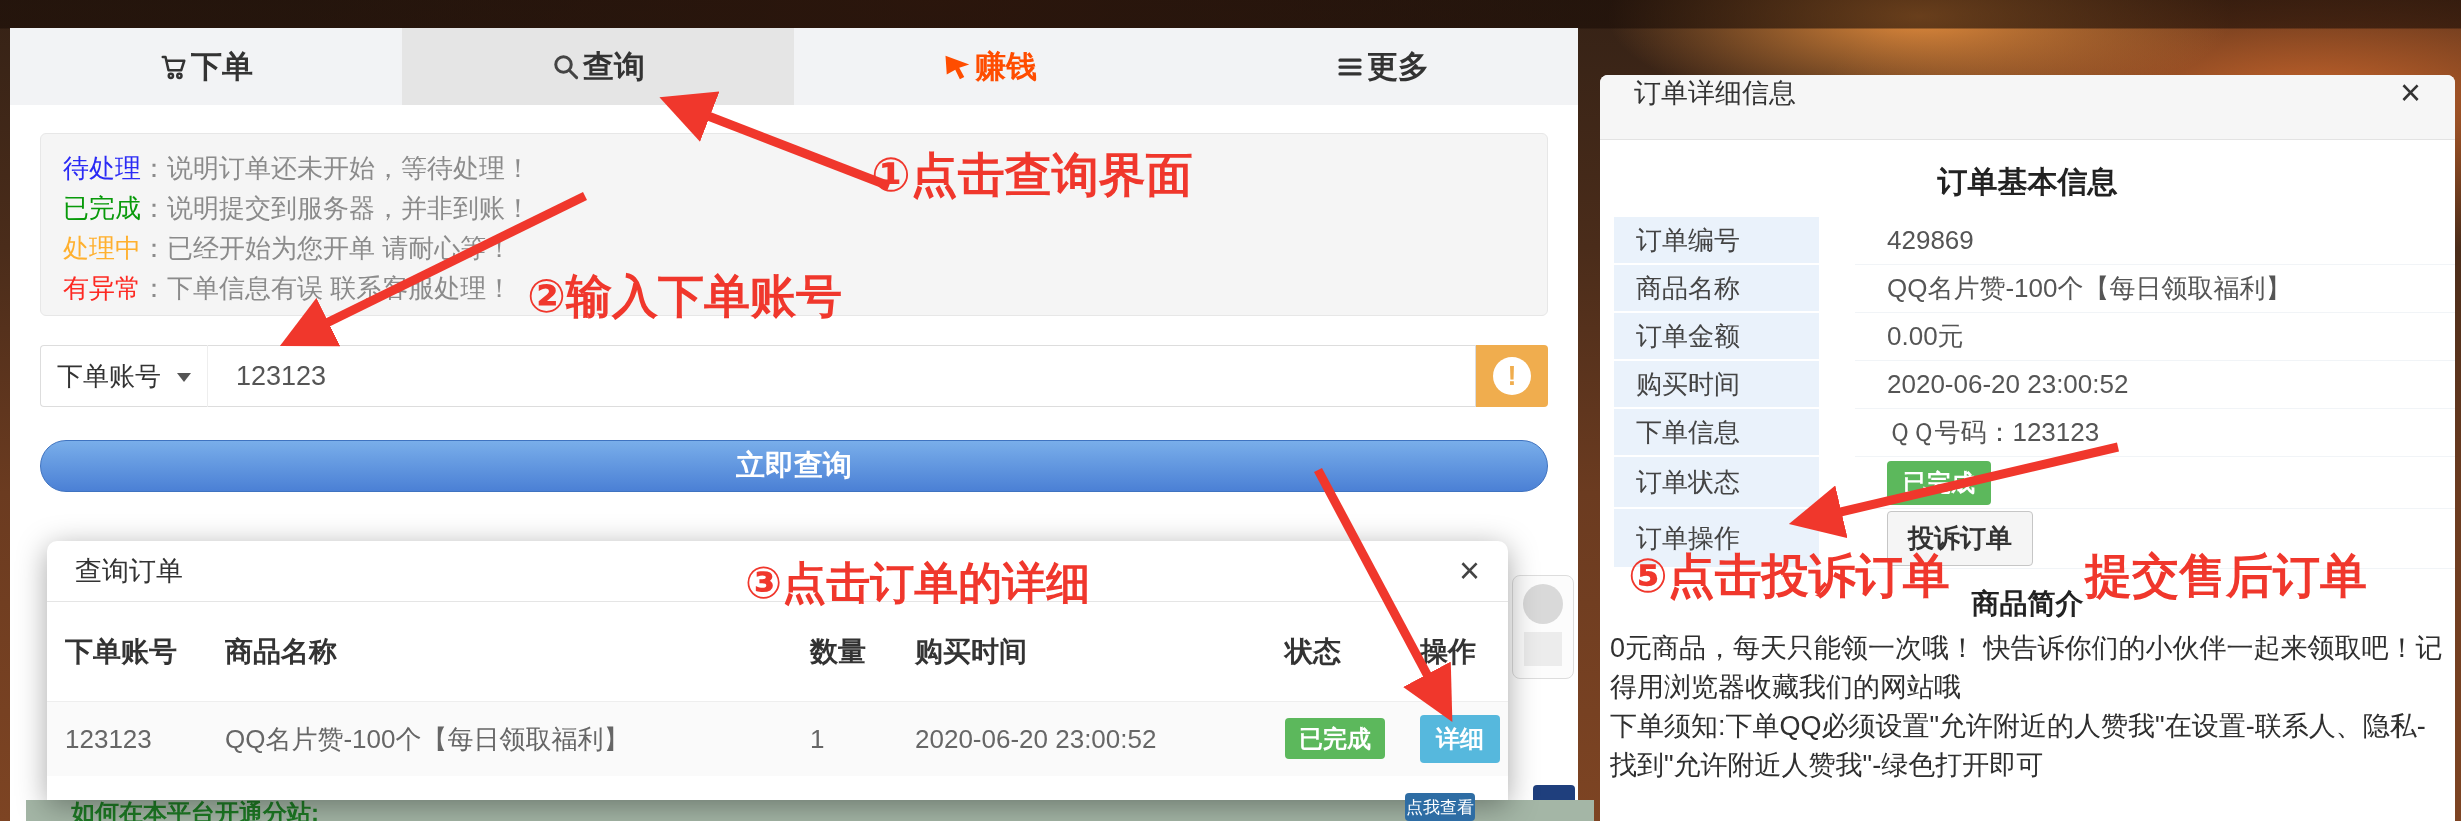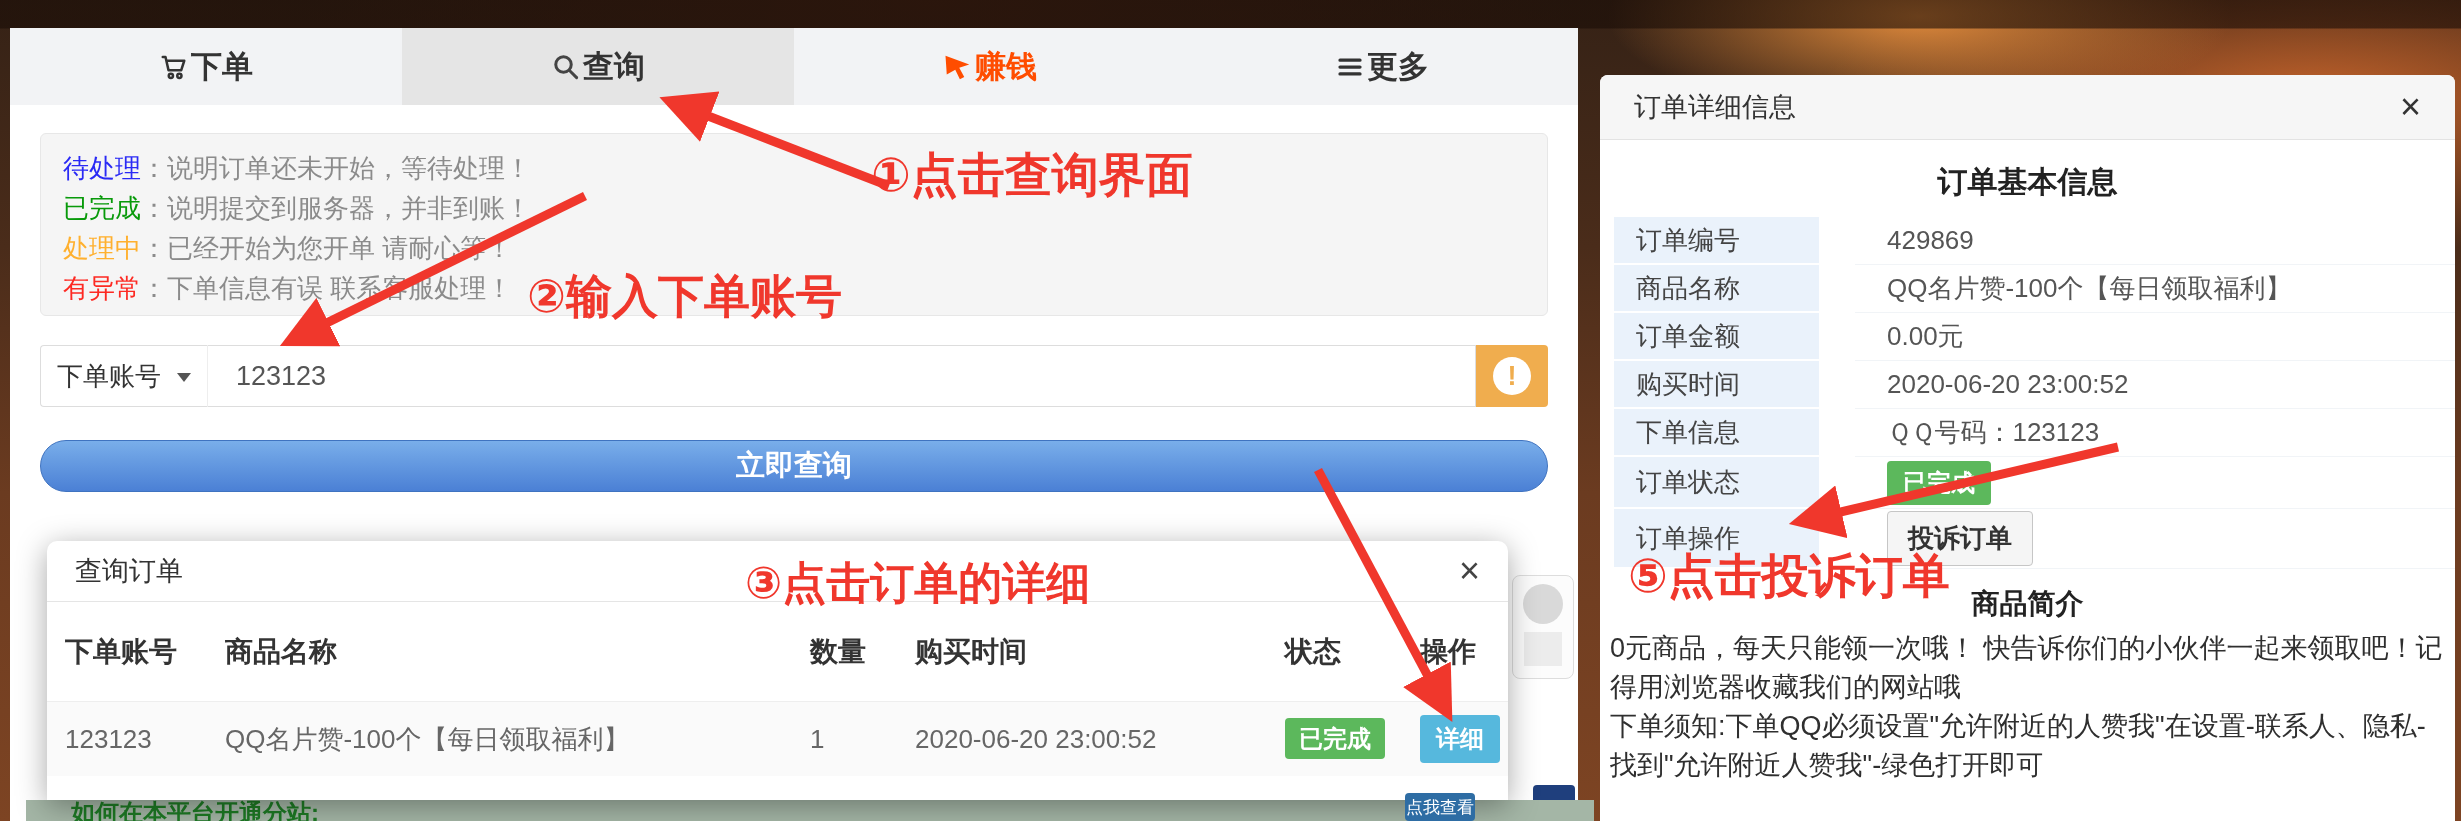--- a/index.html
+++ b/index.html
@@ -63,21 +63,21 @@
   .qm-row{position:relative;height:74px;background:#fafafa;border-top:1px solid #eee;
     font-size:26px;color:#666;}
   .c1{left:18px}.c2{left:178px}.c3{left:763px}.c4{left:868px}.c5{left:1238px}.c6{left:1373px}
   .qm-badge{background:#5cb85c;color:#fff;font-weight:700;font-size:24px;padding:7px 14px;border-radius:4px;}
   .qm-detail-btn{background:#56b8dd;color:#fff;font-weight:700;font-size:24px;padding:8px 16px;
     border-radius:4px;border:none;cursor:pointer;}
   
   .detail-panel{position:absolute;left:1600px;top:75px;width:855px;height:746px;background:#fff;
     border-radius:8px 8px 0 0;z-index:3;}
   .dp-header{height:64px;background:#f6f6f6;border-bottom:1px solid #e3e3e3;border-radius:8px 8px 0 0;
-    display:flex;align-items:center;justify-content:space-between;padding:0 34px;font-size:27px;color:#333;}
+    display:flex;align-items:flex-start;justify-content:space-between;padding:0 34px;font-size:27px;color:#333;}
   .dp-close{font-size:36px;color:#333;cursor:pointer;line-height:1;}
   .dp-section-title{text-align:center;font-weight:700;font-size:30px;color:#222;padding:22px 0 14px;}
   .dp-row{display:flex;}
   .dp-label{width:205px;box-sizing:border-box;background:#eaf2fb;display:flex;align-items:center;
     padding-left:22px;font-size:26px;color:#444;border-bottom:2px solid #fff;}
   .dp-value{flex:1;display:flex;align-items:center;padding-left:32px;font-size:26px;color:#555;
     border-bottom:1px solid #f1f4f7;margin-left:36px;}
   .dp-row{height:48px;padding-left:14px;}
   .dp-row.tall1{height:52px;}
   .dp-row.tall2{height:60px;}
@@ -258,14 +258,15 @@
     <line x1="889" y1="186" x2="672" y2="102" stroke="#f0372c" stroke-width="9" marker-end="url(#ah)"></line>
     <line x1="585" y1="196" x2="292" y2="340" stroke="#f0372c" stroke-width="9" marker-end="url(#ah)"></line>
     <line x1="1318" y1="470" x2="1446" y2="710" stroke="#f0372c" stroke-width="9" marker-end="url(#ah)"></line>
     <line x1="2118" y1="447" x2="1802" y2="521" stroke="#f0372c" stroke-width="9" marker-end="url(#ah)"></line>
   </svg>
 
   <div class="anno" id="a1">①点击查询界面</div>
   <div class="anno" id="a2">②输入下单账号</div>
   <div class="anno" id="a3">③点击订单的详细</div>
   <div class="anno" id="a5l">⑤点击投诉订单</div>
+  <div class="anno" id="a5r">提交售后订单</div>
 
 </div>
 
 </body></html>

